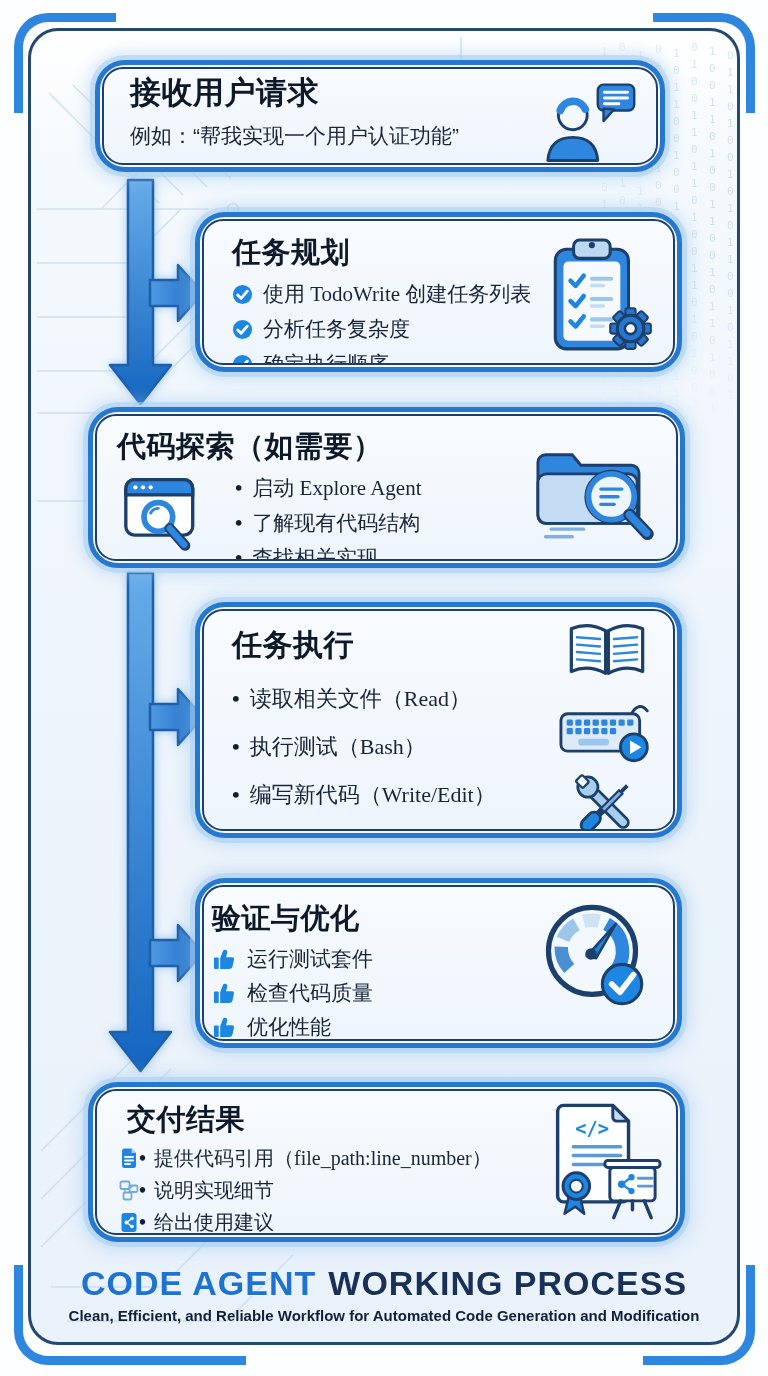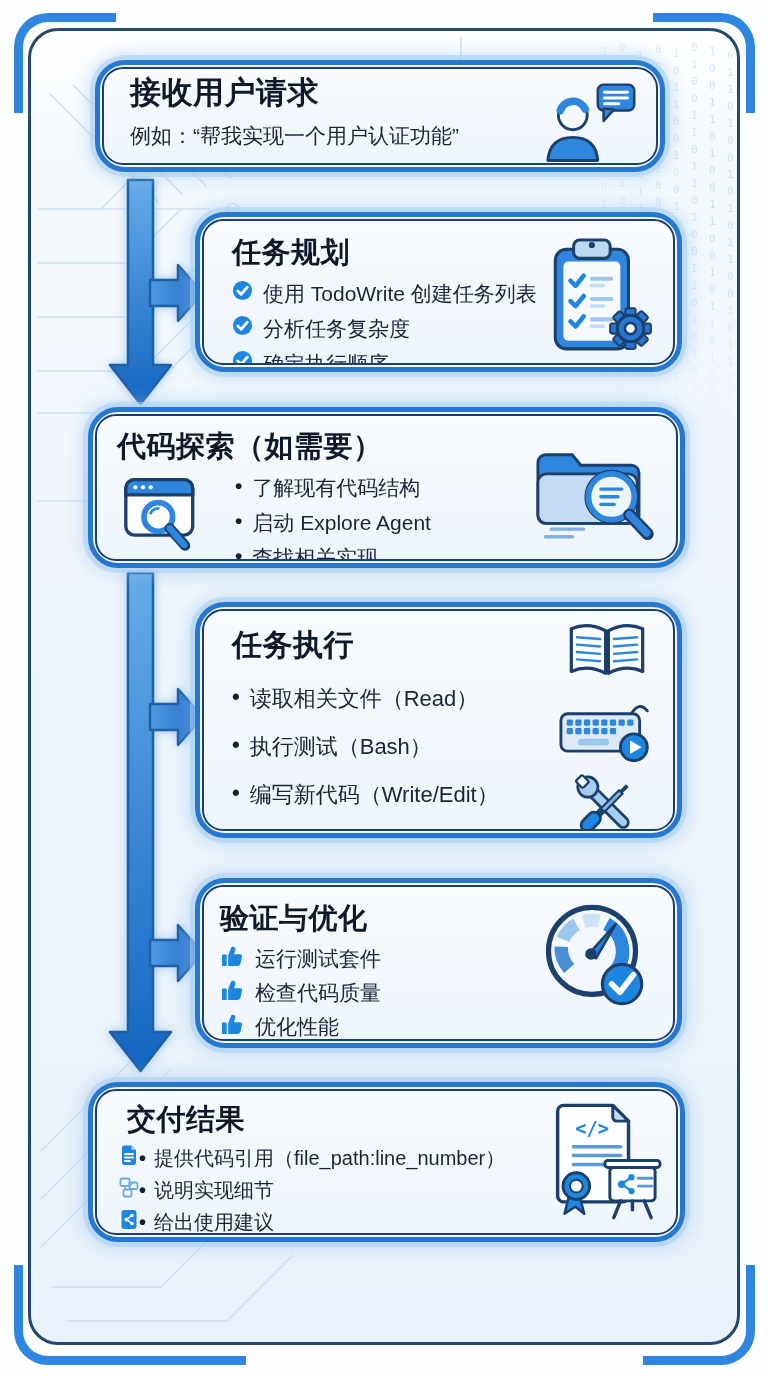--- a/index.html
+++ b/index.html
@@ -24,21 +24,21 @@
   .arrows{position:absolute;left:0;top:0;filter:drop-shadow(0 0 5px rgba(140,190,240,.85));}
   
   .box{position:absolute;box-sizing:border-box;border:5px solid #2577d0;border-radius:30px;
        background:#f2f8fd;padding:2px;
        box-shadow:0 0 0 5px rgba(168,208,243,.55),0 0 16px 7px rgba(150,195,238,.45);}
   .box-inner{position:relative;width:100%;height:100%;box-sizing:border-box;
              border:2.5px solid #1d3f6b;border-radius:21px;
              background:linear-gradient(180deg,#f8fbff,#eef5fc);overflow:hidden;}
   .bt{font-weight:bold;color:#0d1829;letter-spacing:.5px;}
   .bullets{margin:0;padding:0;list-style:none;}
-  .bullets li{display:flex;align-items:flex-start;color:#182438;font-weight:500;}
+  .bullets li{display:flex;align-items:center;color:#182438;font-weight:500;font-family:Liberation Serif, serif;}
   li.dot-b::before{content:"•";margin-right:10px;font-weight:bold;color:#14202f;}
   .dot-sep::before{content:"•";margin-right:8px;font-weight:bold;color:#14202f;}
   .corner-icon{position:absolute;}
   
   .b1{left:95px;top:60px;width:570px;height:112px;}
   .b1 .box-inner{padding:3px 26px;}
   .b1 .bt{font-size:31px;}
   .b1 .example{margin-top:8px;font-size:21px;font-weight:500;color:#1b2537;}
   .b2{left:195px;top:212px;width:487px;height:160px;}
   .b2 .box-inner{padding:12px 28px;}
@@ -49,21 +49,21 @@
   .b3 .box-inner{padding:11px 20px;}
   .b3 .bt{font-size:29px;}
   .b3 .bullets{margin-top:4px;margin-left:118px;}
   .b3 .bullets li{font-size:21px;margin:7px 0;}
   .b4{left:195px;top:602px;width:487px;height:236px;}
   .b4 .box-inner{padding:14px 28px;}
   .b4 .bt{font-size:30px;}
   .b4 .bullets{margin-top:12px;}
   .b4 .bullets li{font-size:22px;margin:18px 0;}
   .b5{left:195px;top:878px;width:487px;height:170px;}
-  .b5 .box-inner{padding:12px 16px;}
+  .b5 .box-inner{padding:12px 8px;}
   .b5 .bt{font-size:29px;}
   .b5 .bullets{margin-top:6px;}
   .b5 .bullets li{font-size:21px;margin:6px 0;gap:11px;}
   .b6{left:88px;top:1082px;width:597px;height:160px;}
   .b6 .box-inner{padding:9px 22px;}
   .b6 .bt{font-size:29px;margin-left:8px;}
   .b6 .bullets{margin-top:5px;}
   .b6 .bullets li{font-size:20px;margin:5px 0;gap:0;max-width:445px;}
   
   .footer{position:absolute;left:0;top:1264px;width:768px;text-align:center;}
@@ -431,24 +431,24 @@
             <circle cx="22" cy="16" r="2.2"></circle>
             <circle cx="30" cy="16" r="2.2"></circle>
           </g>
         <circle cx="38" cy="47" r="15" fill="rgba(255,255,255,.7)" stroke="#2e86de" stroke-width="6"></circle>
         <path d="M30 43 a9 9 0 0 1 8 -5" stroke="#2e86de" stroke-width="3" fill="none" stroke-linecap="round"></path>
         <line x1="50" y1="59" x2="66" y2="77" stroke="#1d3f6b" stroke-width="11" stroke-linecap="round"></line>
         <line x1="50" y1="59" x2="65" y2="76" stroke="#2e86de" stroke-width="7" stroke-linecap="round"></line>
       </svg>
       <ul class="bullets">
         <li class="dot-b">
+            <span>启动 Explore Agent</span>
+          </li>
+        <li class="dot-b">
             <span>了解现有代码结构</span>
-          </li>
-        <li class="dot-b">
-            <span>启动 Explore Agent</span>
           </li>
         <li class="dot-b">
             <span>查找相关实现</span>
           </li>
       </ul>
       <svg class="corner-icon" style="right:16px;top:16px" width="124" height="118" viewBox="0 0 130 120">
         <path d="M10 22 h28 l9 11 h53 a8 8 0 0 1 8 8 v45 a8 8 0 0 1 -8 8 h-90 a8 8 0 0 1 -8 -8 v-56 a8 8 0 0 1 8 -8 z" fill="#2e86de" stroke="#1d3f6b" stroke-width="3"></path>
         <rect x="2" y="42" width="104" height="52" rx="9" fill="#c3dcf3" stroke="#1d3f6b" stroke-width="3"></rect>
         <g stroke="#7fb0e0" stroke-width="3.5" stroke-linecap="round">
           <line x1="16" y1="100" x2="50" y2="100"></line>
@@ -659,14 +659,20 @@
           <g stroke="#1d3f6b" stroke-width="3.5" stroke-linecap="round">
               <line x1="88" y1="103" x2="81" y2="120"></line>
               <line x1="112" y1="103" x2="119" y2="120"></line>
               <line x1="100" y1="103" x2="100" y2="112"></line>
             </g>
         </g>
       </svg>
     </div>
   </div>
 
+  <div class="footer">
+    <div class="f-title">
+      <span class="f-accent">CODE AGENT</span><span class="f-rest">WORKING PROCESS</span>
+    </div>
+    <div class="f-sub">Clean, Efficient, and Reliable Workflow for Automated Code Generation and Modification</div>
+  </div>
 
 </div>
 
 </body></html>

